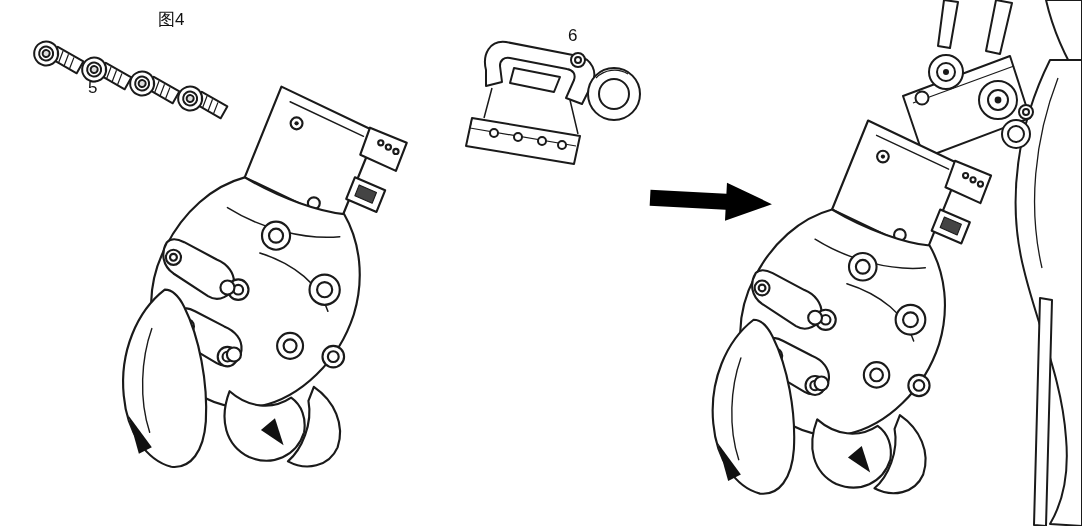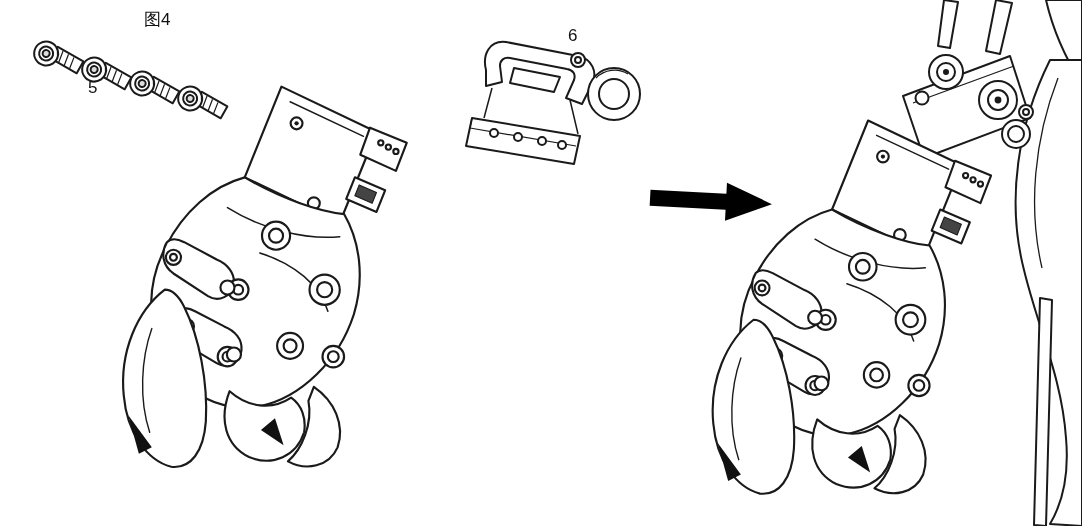--- a/index.html
+++ b/index.html
@@ -142,17 +142,17 @@
       <circle cx="922" cy="98" r="6.5"></circle>
       <circle cx="1026" cy="112" r="7"></circle>
         <circle cx="1026" cy="112" r="3"></circle>
       <circle cx="1016" cy="134" r="14"></circle>
       <circle cx="1016" cy="134" r="8"></circle>
     </g>
 
     <use href="#gripper" xlink:href="#gripper" transform="translate(690,112) scale(1.06)"></use>
   </svg>
 
-  <div class="label" style="left:144px; top:8px;">图4</div>
+  <div class="label" style="left:158px; top:8px;">图4</div>
   <div class="label" style="left:88px; top:78px;">5</div>
   <div class="label" style="left:568px; top:26px;">6</div>
 
 </div>
 
 </body></html>

